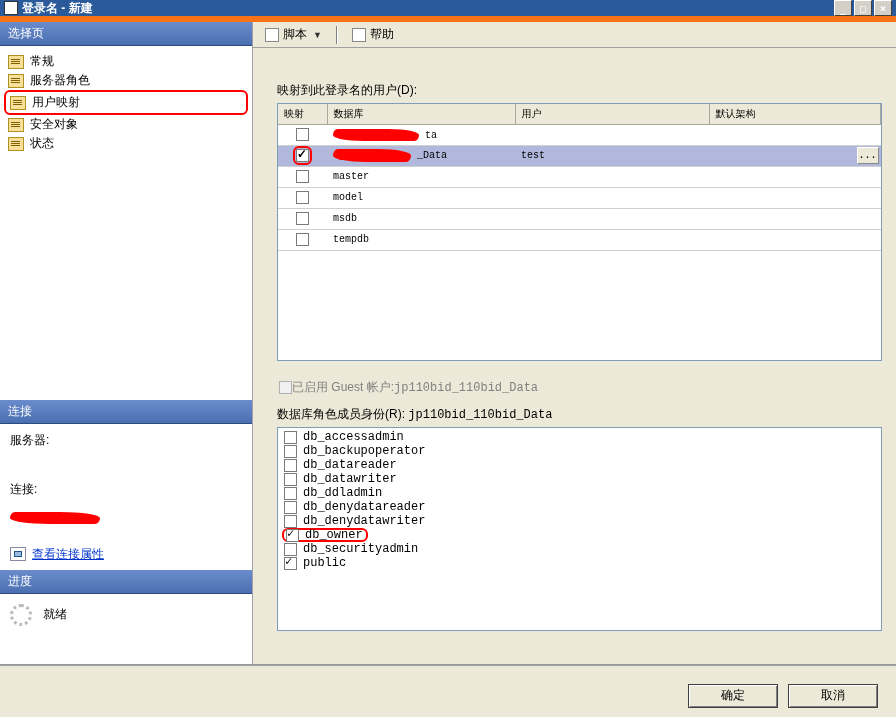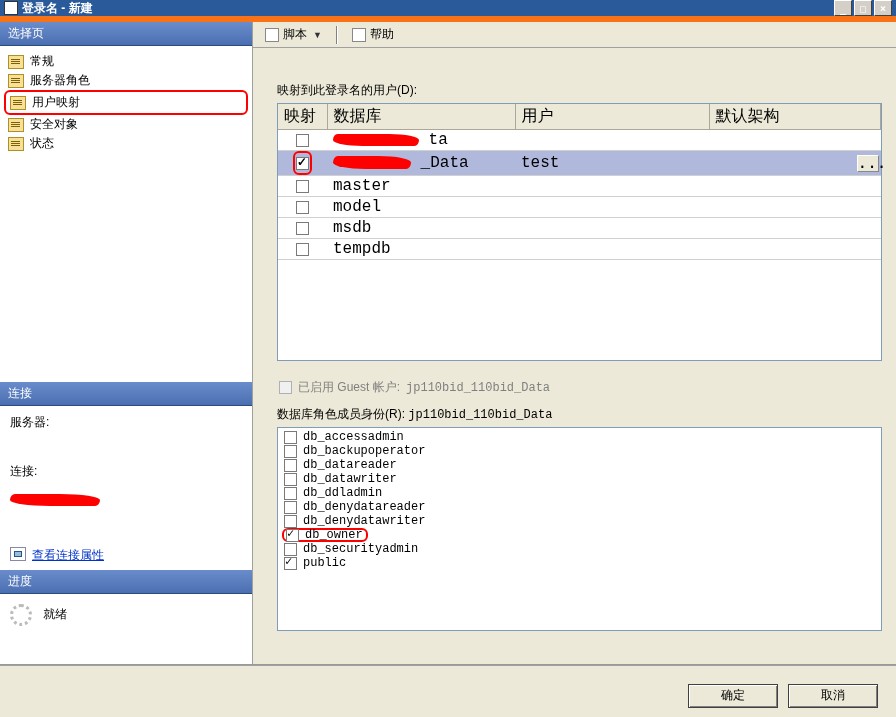--- a/index.html
+++ b/index.html
@@ -82,22 +82,22 @@
   }
   .conn-label { margin-bottom: 14px;}
   .redunder {
     display:inline-block;
     width: 90px; height: 12px;
     background: #f00;
     border-radius: 5px 40px 5px 40px / 6px 6px 6px 6px;
   }
   .link {
     color: #0033cc; text-decoration: underline; cursor: pointer;
-    display: inline-flex; align-items: flex-start; gap: 6px;
-    margin-top: 24px;
+    display: inline-flex; align-items: center; gap: 6px;
+    margin-top: 5px;
   }
   .link .licon {
     width: 16px; height: 14px; background:#fff; border:1px solid #88a;
     display:inline-block; position:relative;
   }
   .link .licon::after{
     content:""; position:absolute; inset:3px; background:#9bd; border:1px solid #258;
   }
   .progress-box { padding: 10px; }
   .spinner {
@@ -129,21 +129,21 @@
     flex:1;
     padding: 12px 14px 8px 24px;
     overflow: hidden;
   }
   .label { margin-bottom: 4px; }
   .grid-wrap {
     background:#fff; border:1px solid #7f9db9;
     height: 258px;
   }
   table.grid {
-    width:100%; border-collapse: collapse; font-size:16px;
+    width:100%; border-collapse: collapse; font-size:10px;
     table-layout: fixed;
   }
   table.grid th {
     background: #ece9d8;
     border-right: 1px solid #aca899;
     border-bottom: 1px solid #aca899;
     text-align: left; font-weight: normal;
     padding: 2px 6px;
     height: 20px;
   }
@@ -175,21 +175,21 @@
   }
   .ellipsis-btn {
     width: 22px; height:17px; background:#ece9d8;
     border:1px solid #fff; border-right-color:#888; border-bottom-color:#888;
     text-align:center; font-family:monospace; line-height:13px;
     float:right;
   }
   .guest-row {
     margin: 18px 0 10px 2px;
     color: #808080;
-    display:flex; align-items:center; gap:6px;
+    display:flex; align-items:center; gap:0;
     font-family: "Courier New", monospace;
   }
   .guest-row .ccaption { font-family: "Microsoft YaHei", sans-serif;}
   .chk.disabled { border-color:#b0b0b0; background:#f0f0f0;}
   .roles-wrap {
     background:#fff; border:1px solid #7f9db9;
     height: 204px;
     padding: 2px 4px;
     font-family: "Courier New", monospace;
   }

